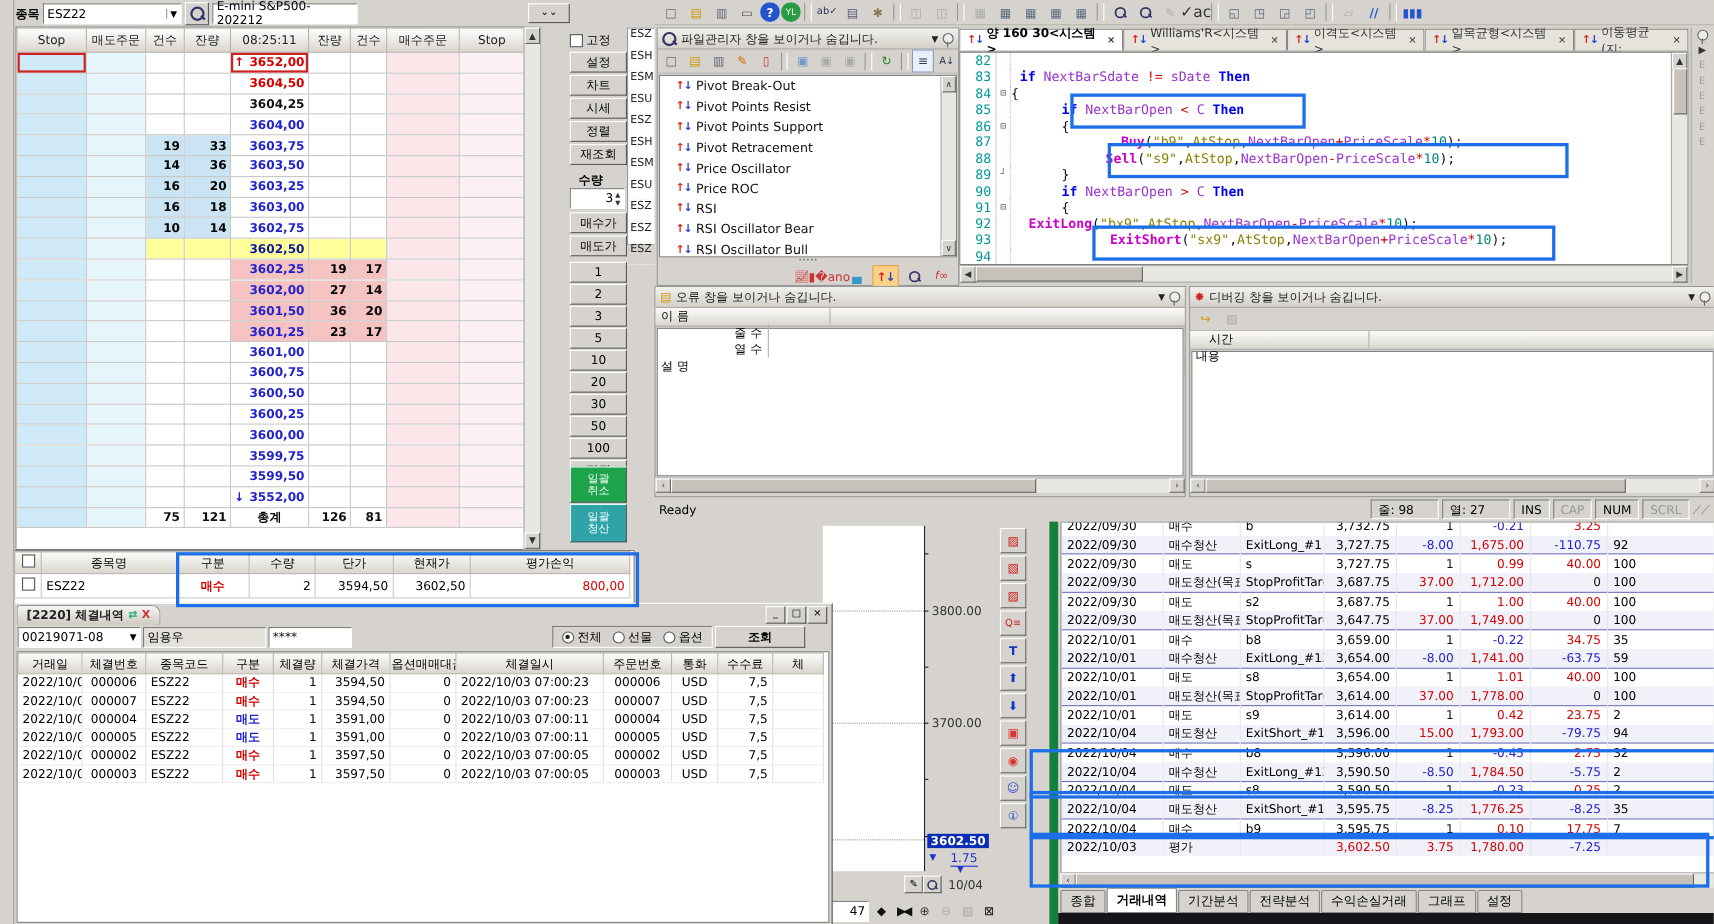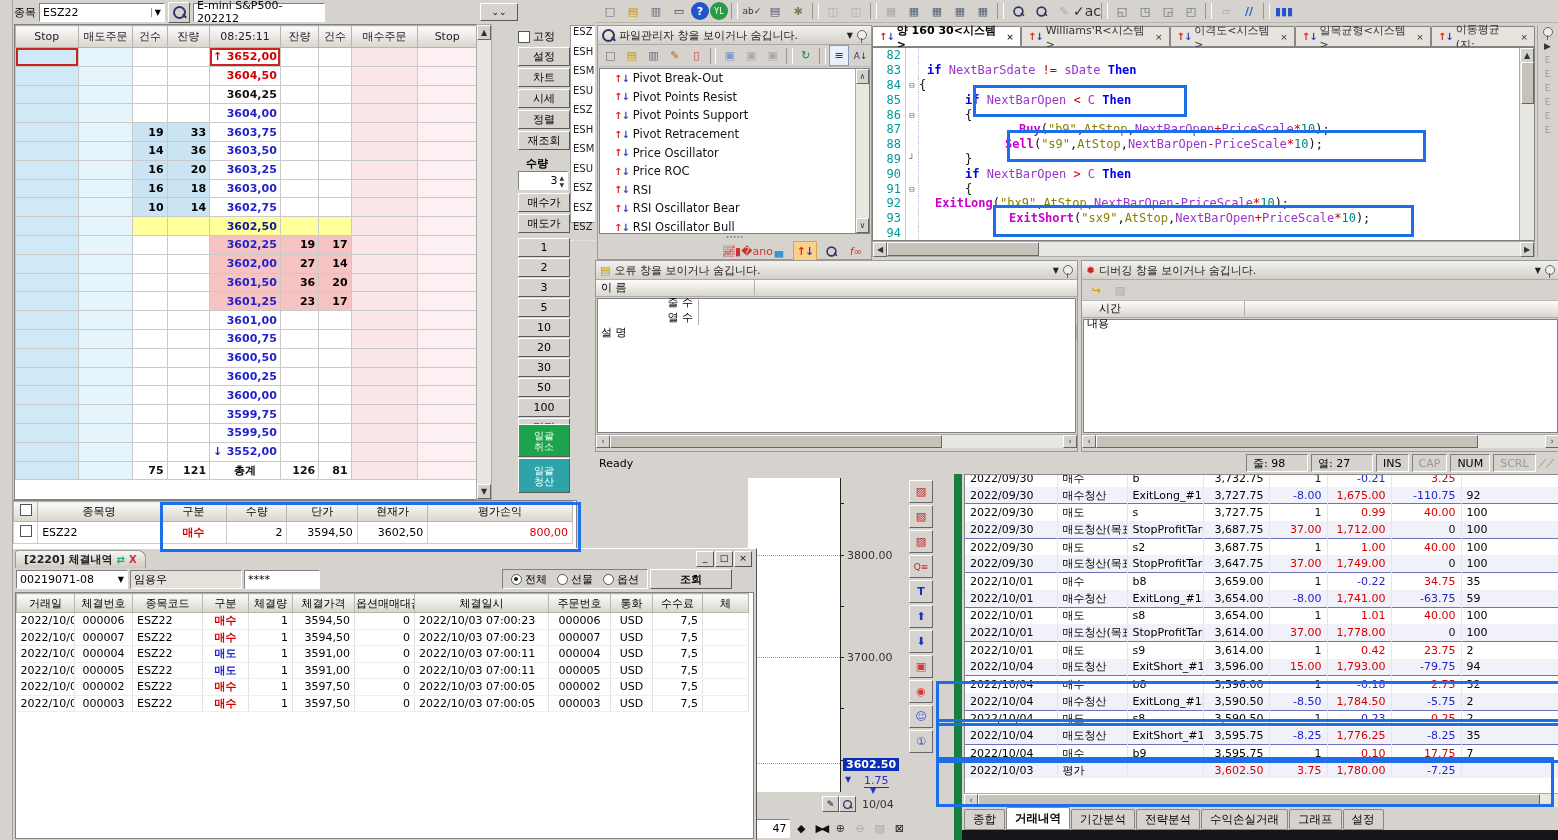--- a/index.html
+++ b/index.html
@@ -154,21 +154,21 @@
   .pin:after{content:"";position:absolute;left:3px;top:7px;width:1px;height:5px;background:#666;}
   .leftstrip{left:0;top:0;width:12px;height:840px;background:#D6D3CE;border-right:1px solid #A5A19A;z-index:5;}
 </style>
 </head>
 <body>
 
 <div class="abs leftstrip"></div>
 
 <div class="abs" id="dom-win">
   <div class="abs" id="dom-top">
-    <span style="font-weight:normal;">종목</span>
+    <span style="font-weight:bold;">종목</span>
     <span class="fld" style="width:118px;justify-content:space-between;">
       <span>ESZ22</span>
         <span style="font-size:8px;border-left:1px solid #999;padding-left:3px;">▼</span>
     </span>
     <span class="btn" style="width:20px;height:19px;">
         <span class="mag"></span>
       </span>
     <span class="fld" style="width:124px;">E-mini S&amp;P500-202212</span>
     <span class="btn" style="width:36px;height:16px;margin-left:152px;font-size:9px;">⌄⌄</span>
   </div>
@@ -1252,21 +1252,21 @@
             <td class="tr-num b">-79.75</td>
             <td class="tr-num" style="text-align:left;">94</td>
           </tr>
 
           <tr class="sep">
             <td>2022/10/04</td>
             <td>매수</td>
             <td>b8</td>
             <td class="tr-num">3,596.00</td>
             <td class="tr-num k">1</td>
-            <td class="tr-num b">-0.18</td>
+            <td class="tr-num b">-0.45</td>
             <td class="tr-num r">2.75</td>
             <td class="tr-num" style="text-align:left;">32</td>
           </tr>
 
           <tr>
             <td>2022/10/04</td>
             <td>매수청산</td>
             <td>ExitLong_#13</td>
             <td class="tr-num">3,590.50</td>
             <td class="tr-num b">-8.50</td>

